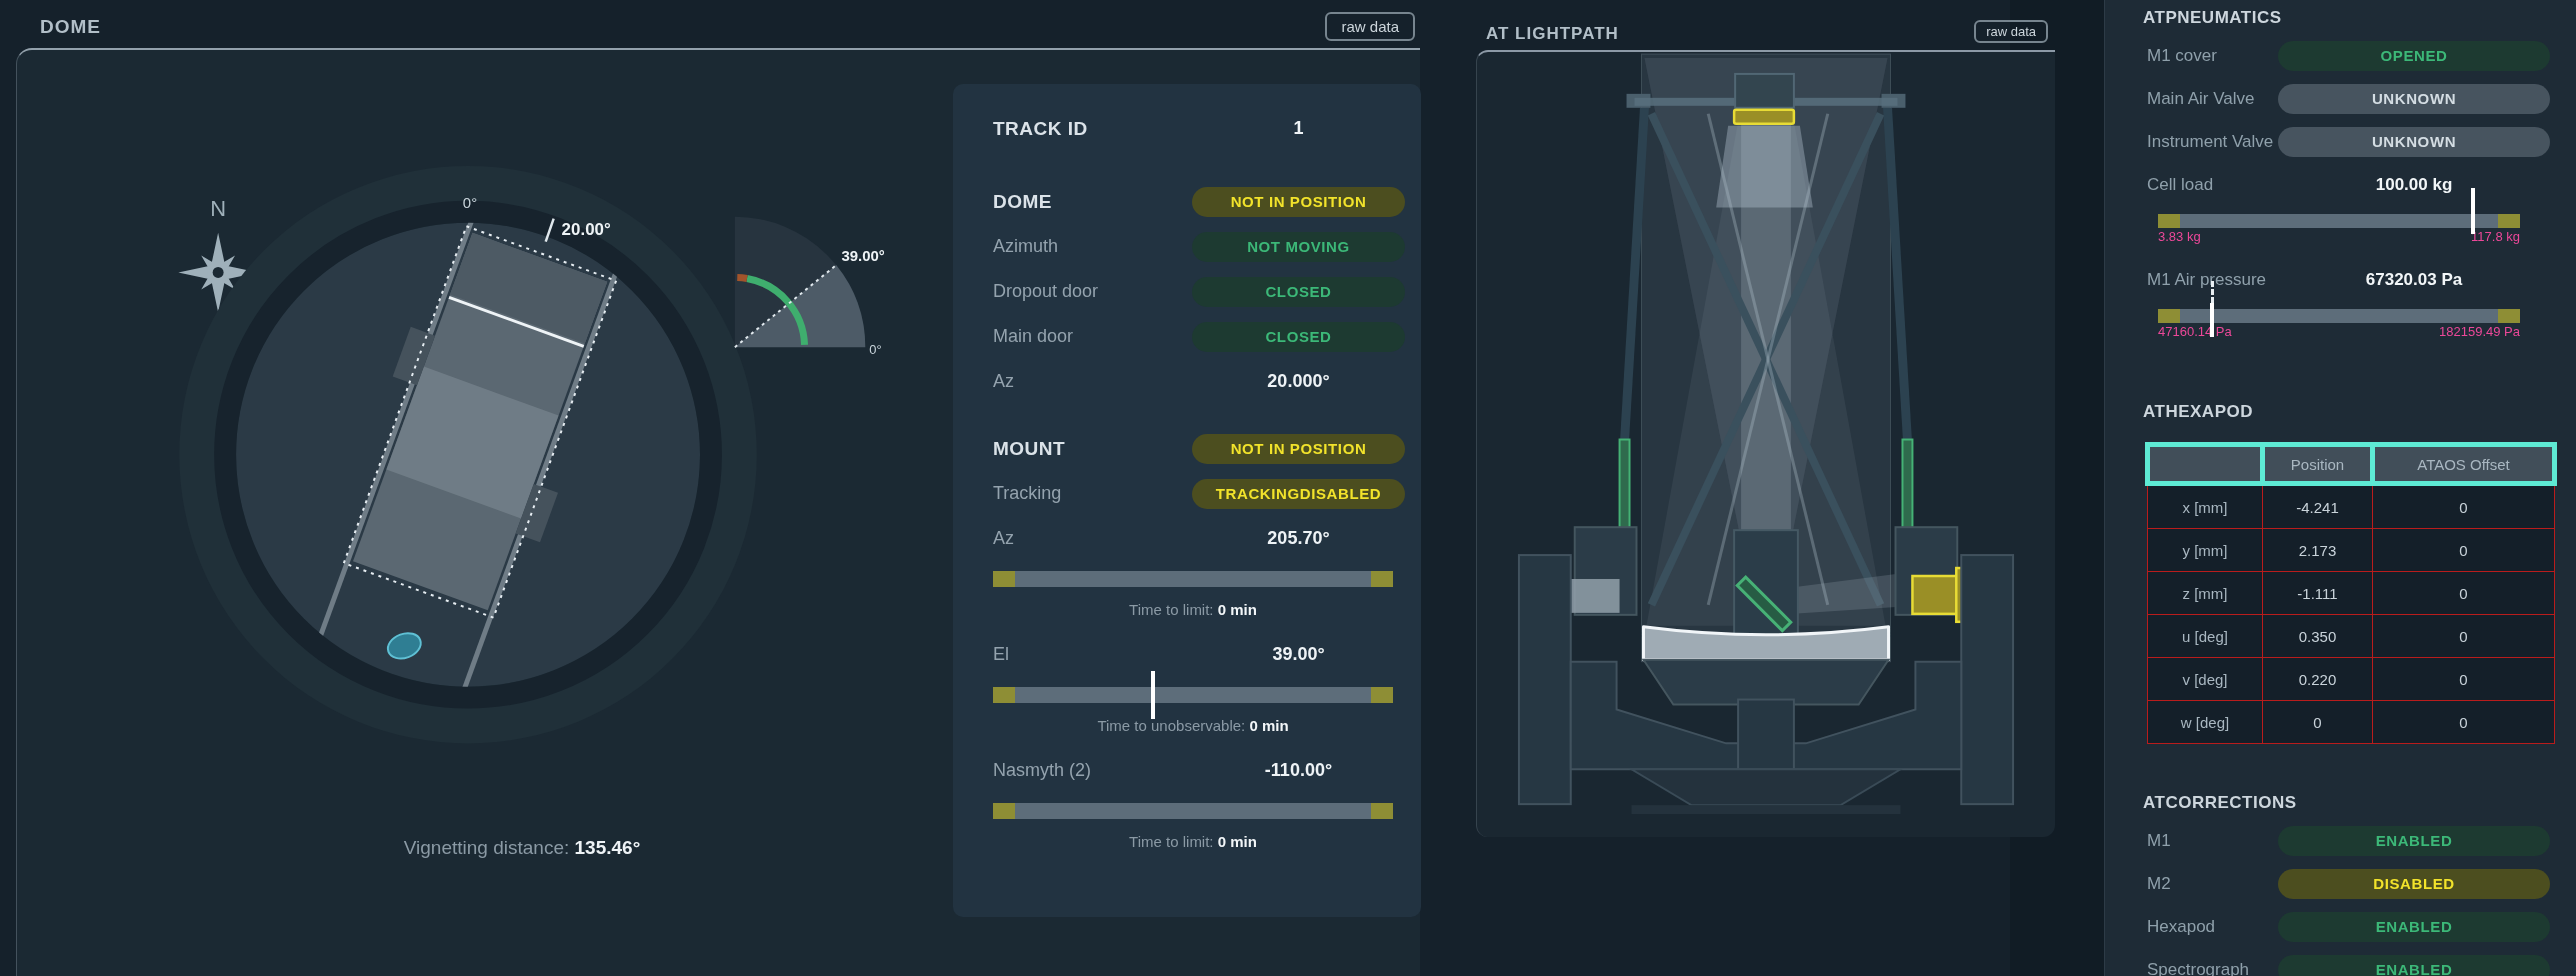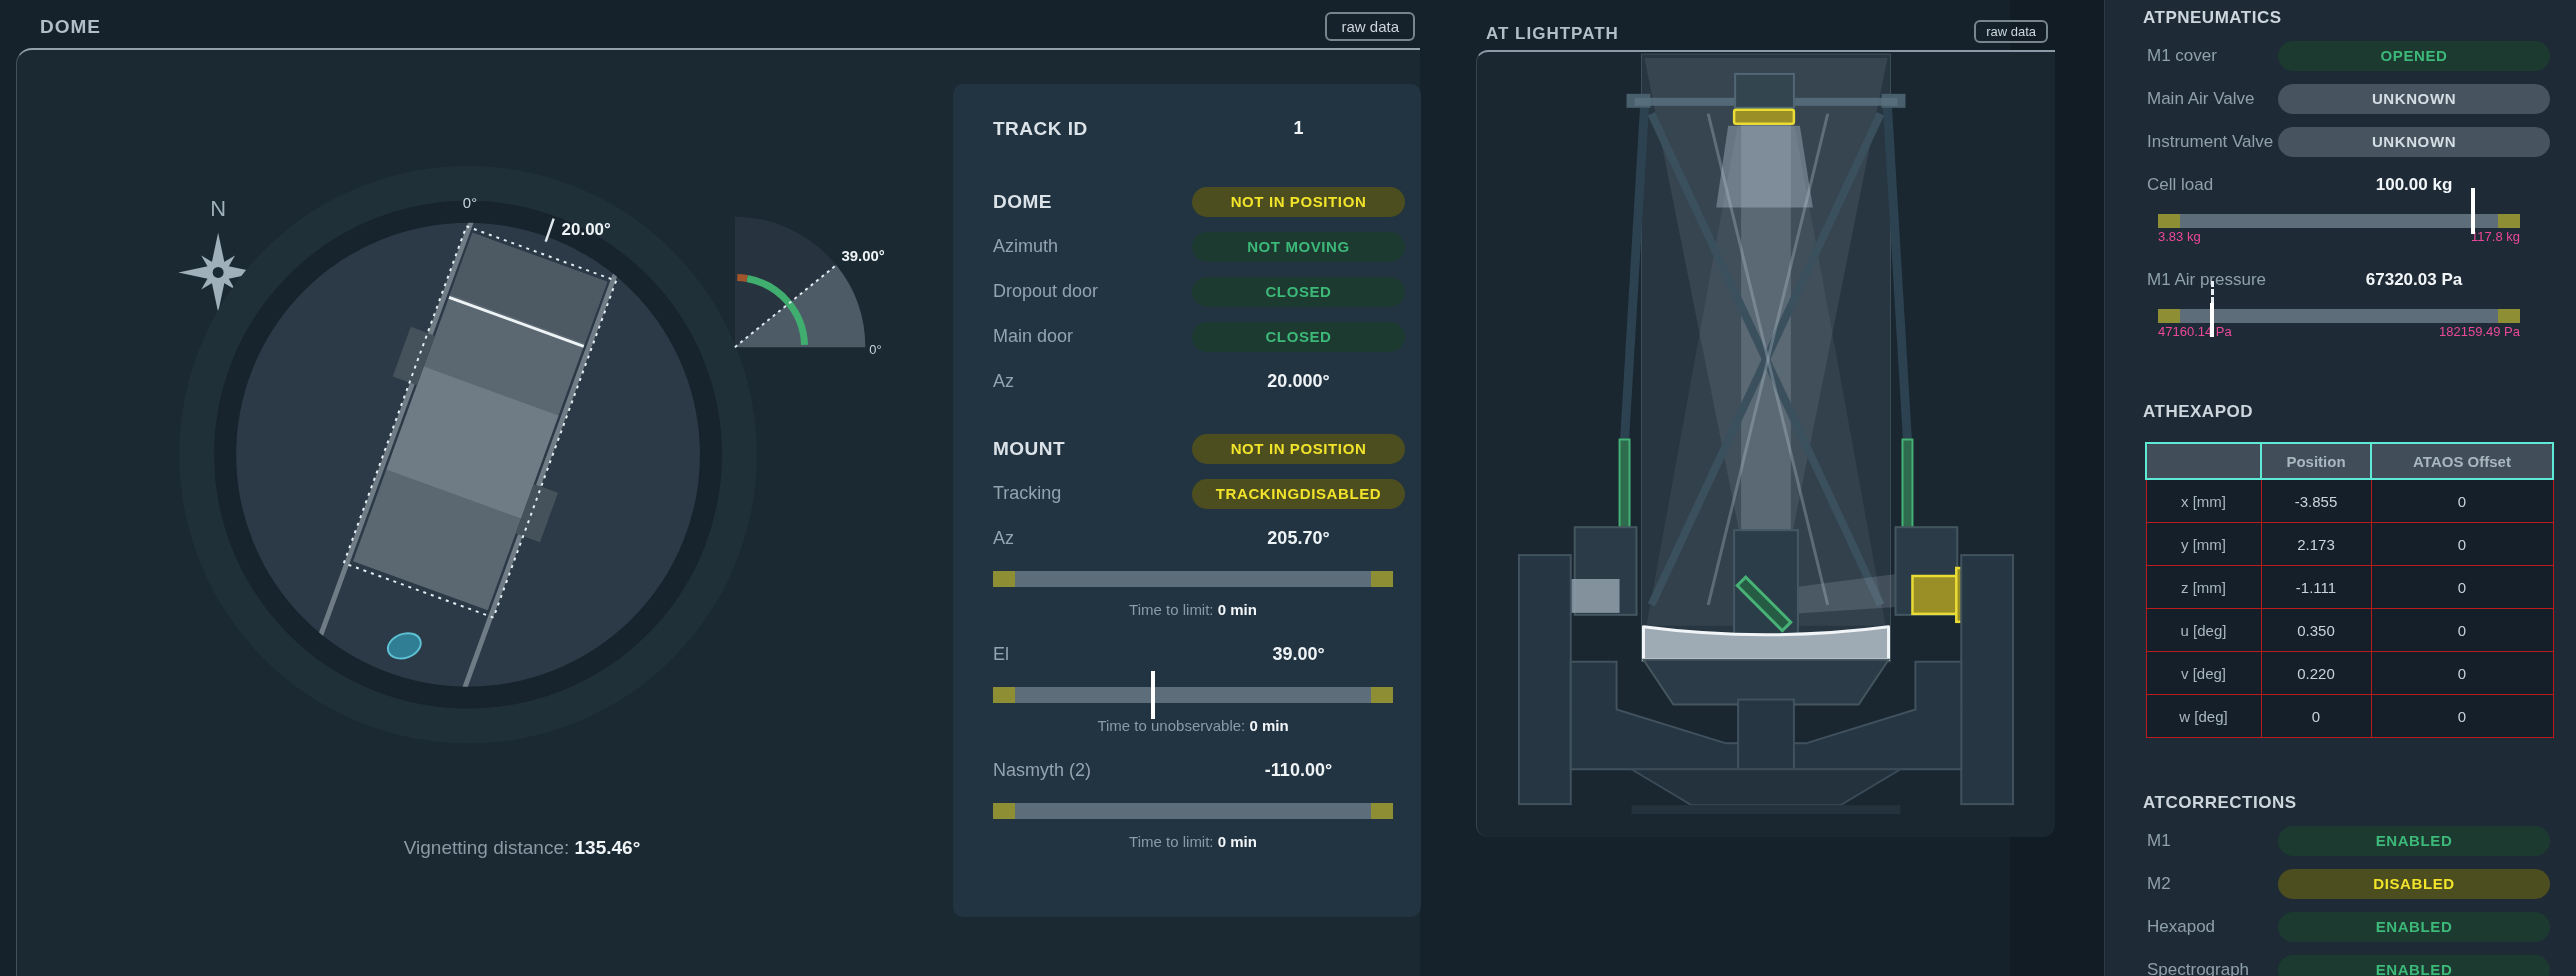--- a/index.html
+++ b/index.html
@@ -54,22 +54,22 @@
   
   .sidebar{position:absolute;left:2104px;top:0;width:472px;height:976px;background:#1e2b36;
            border-left:1px solid #2d3b47;box-sizing:border-box;}
   .sec{position:absolute;left:0;width:100%;}
   .sec-title{padding:8px 0 6px 38px;font-size:17px;font-weight:bold;color:#cdd6dd;letter-spacing:0.5px;}
   .srow{display:flex;align-items:center;height:43px;padding:0 26px 0 42px;}
   .srow .slabel{flex:1;font-size:17px;color:#8fa0ab;}
   .srow .sval{width:272px;display:flex;justify-content:center;color:#f2f6f8;font-weight:bold;font-size:17px;}
   .sb{margin:8px 56px 0 53px;}
   .hex-table{margin:14px 26px 0 40px;border-collapse:collapse;width:406px;table-layout:fixed;}
-  .hex-table th{background:#414e59;color:#a9b7c1;font-size:15px;font-weight:bold;height:32px;
-                border:2px solid #5eead4;}
+  .hex-table th{background:#414e59;color:#a9b7c1;font-size:15px;font-weight:normal;height:32px;
+                border:5px solid #5eead4;}
   .hex-table th:first-child{border-radius:6px 0 0 0;}
   .hex-table th:last-child{border-radius:0 6px 0 0;}
   .hex-table td{background:#141f29;color:#c9d3da;font-size:15px;text-align:center;height:40px;
                 border:1px solid #b91c1c;}
   .hex-table td.axis{color:#a9b7c1;}
   .col-axis{width:115px}.col-pos{width:110px}.col-off{width:182px}
 </style>
 </head>
 <body>
 
@@ -353,21 +353,21 @@
         <thead>
           <tr>
             <th></th>
             <th>Position</th>
             <th>ATAOS Offset</th>
           </tr>
         </thead>
         <tbody>
           <tr>
             <td class="axis">x [mm]</td>
-            <td>-3.855</td>
+            <td>-4.241</td>
             <td>0</td>
           </tr>
           <tr>
             <td class="axis">y [mm]</td>
             <td>2.173</td>
             <td>0</td>
           </tr>
           <tr>
             <td class="axis">z [mm]</td>
             <td>-1.111</td>

